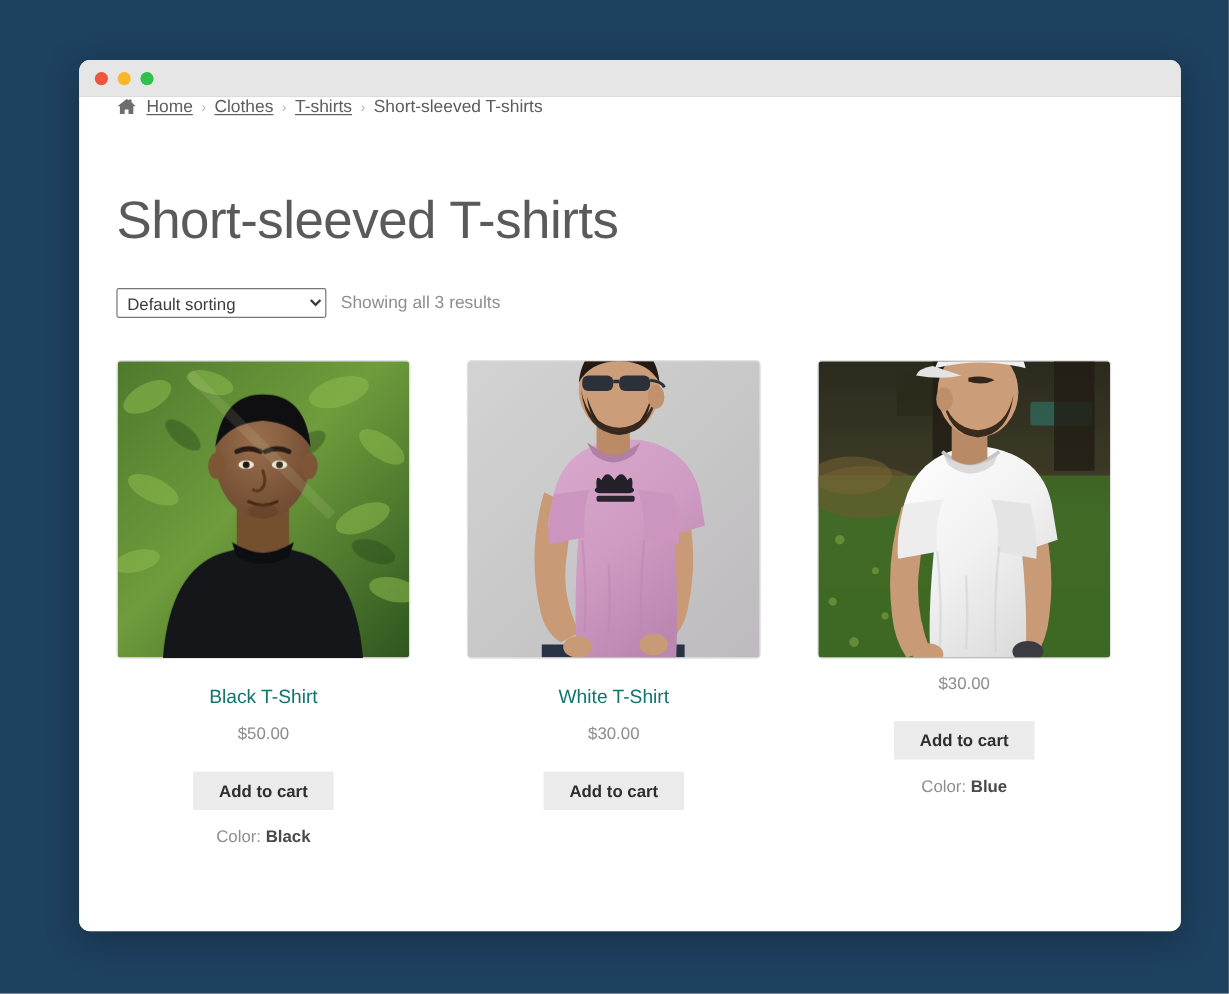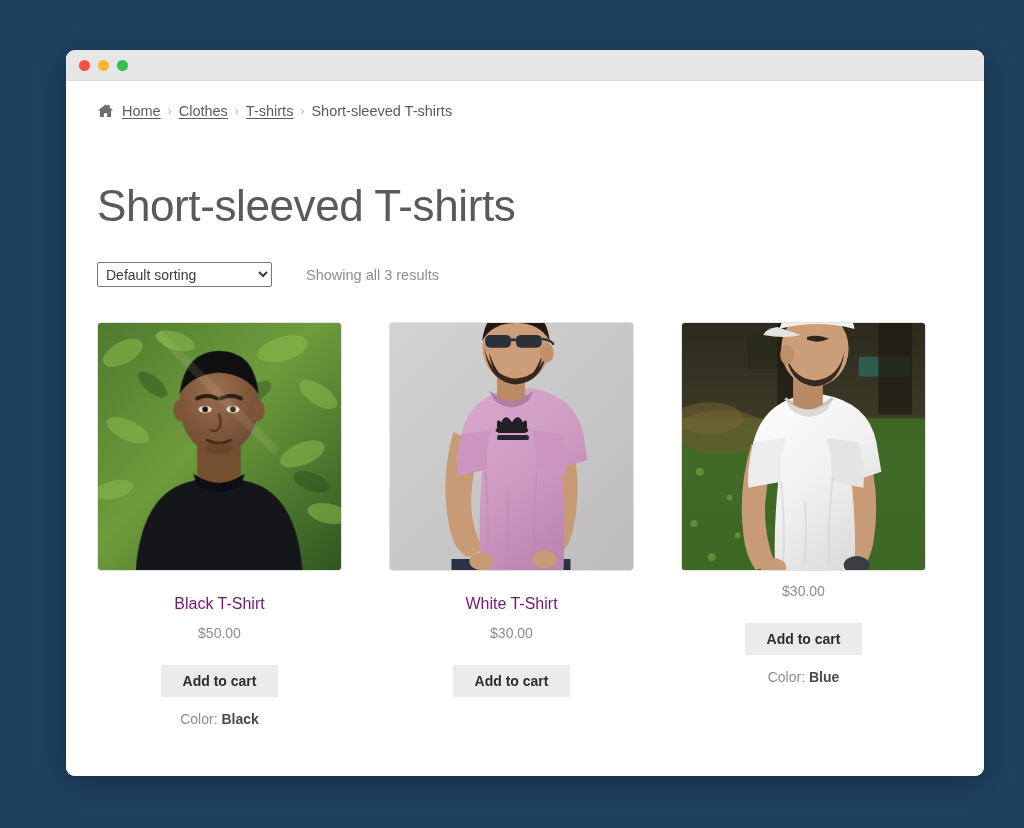--- a/index.html
+++ b/index.html
@@ -48,21 +48,20 @@
     background: #ffffff;
     padding: 0 31px;
     position: relative;
   }
 
   
   .breadcrumb {
     display: flex;
     align-items: center;
     gap: 7px;
-    padding-top: 22px;
     font-size: 14.5px;
     color: #5b5b5b;
     white-space: nowrap;
   }
   .home-icon { display: inline-flex; align-items: center; margin-right: 1px; }
   .crumb-link {
     color: #5d5d5d;
     text-decoration: underline;
     text-underline-offset: 2px;
     cursor: pointer;
@@ -78,21 +77,21 @@
     color: #5a5a5a;
     letter-spacing: -0.4px;
     line-height: 1.1;
   }
 
   
   .toolbar {
     margin-top: 32px;
     display: flex;
     align-items: center;
-    gap: 34px;
+    gap: 12px;
   }
   .sorting-select {
     width: 175px;
     height: 25px;
     font-family: "Liberation Sans", sans-serif;
     font-size: 14px;
     color: #3c3c3c;
     background: #ffffff;
     border: 1px solid #767676;
     border-radius: 2px;
@@ -119,21 +118,21 @@
     border-radius: 4px;
     overflow: hidden;
     position: relative;
     background: #d8d8d8;
   }
   .product-thumb svg { display: block; width: 100%; height: 100%; }
 
   .product-name {
     margin-top: 24px;
     font-size: 16px;
-    color: #701a75;
+    color: #0f766e;
   }
   .product-price {
     margin-top: 12px;
     font-size: 14px;
     color: #8d8d8d;
   }
   .add-to-cart {
     margin-top: 24px;
     display: inline-block;
     background: #ebebeb;

